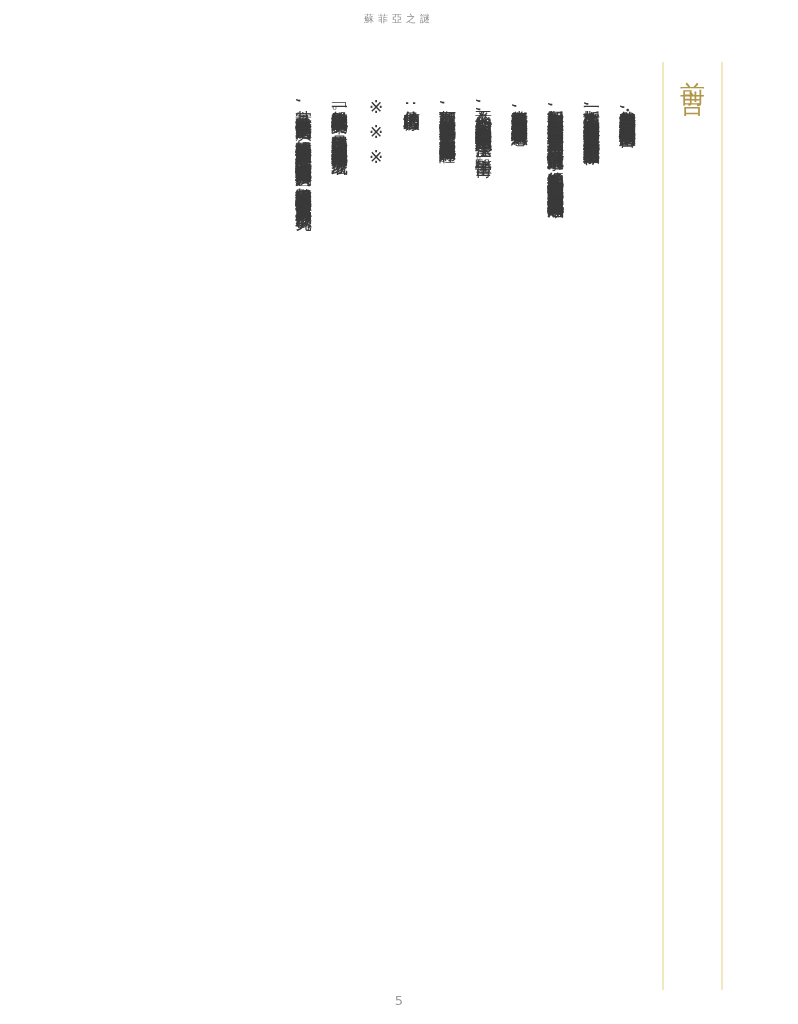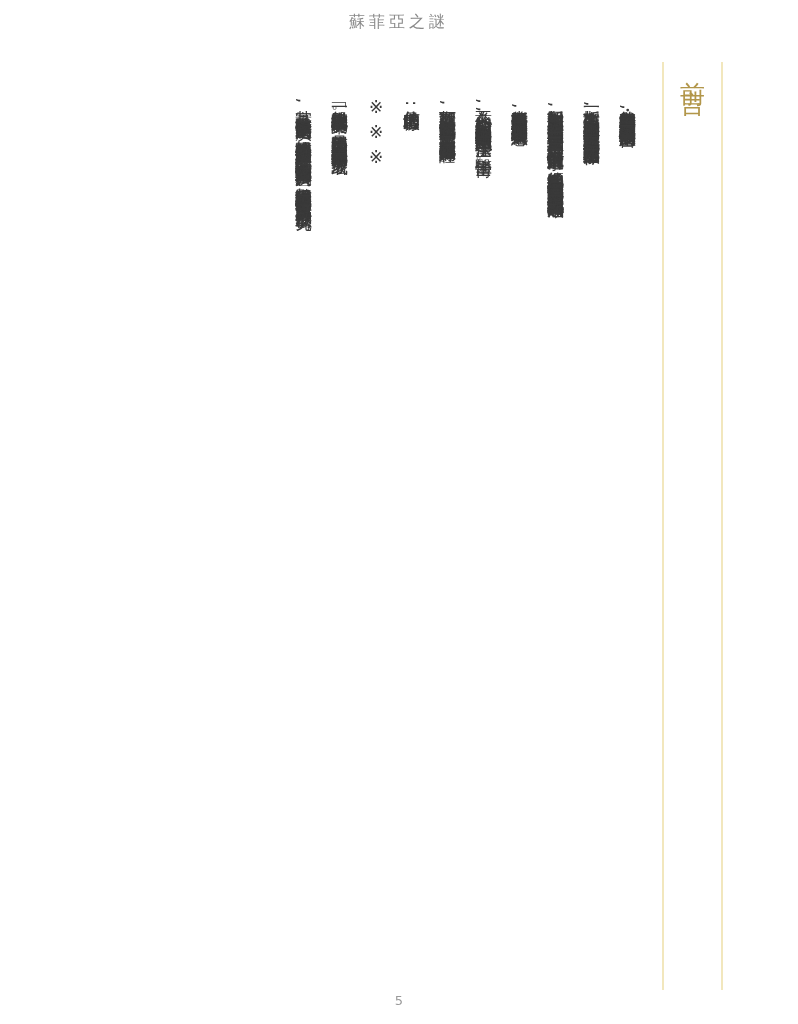--- a/index.html
+++ b/index.html
@@ -11,21 +11,21 @@
     background: #ffffff;
     overflow: hidden;
     font-family: "DejaVu Sans", sans-serif;
   }
   .running-head {
     position: absolute;
     top: 12px;
     left: 0;
     width: 100%;
     text-align: center;
-    font-size: 16px;
+    font-size: 10px;
     font-weight: 500;
     letter-spacing: 4px;
     color: #8a8a8a;
   }
   .content {
     position: absolute;
     top: 62px;
     right: 75px;
     height: 928px;
     writing-mode: vertical-rl;

